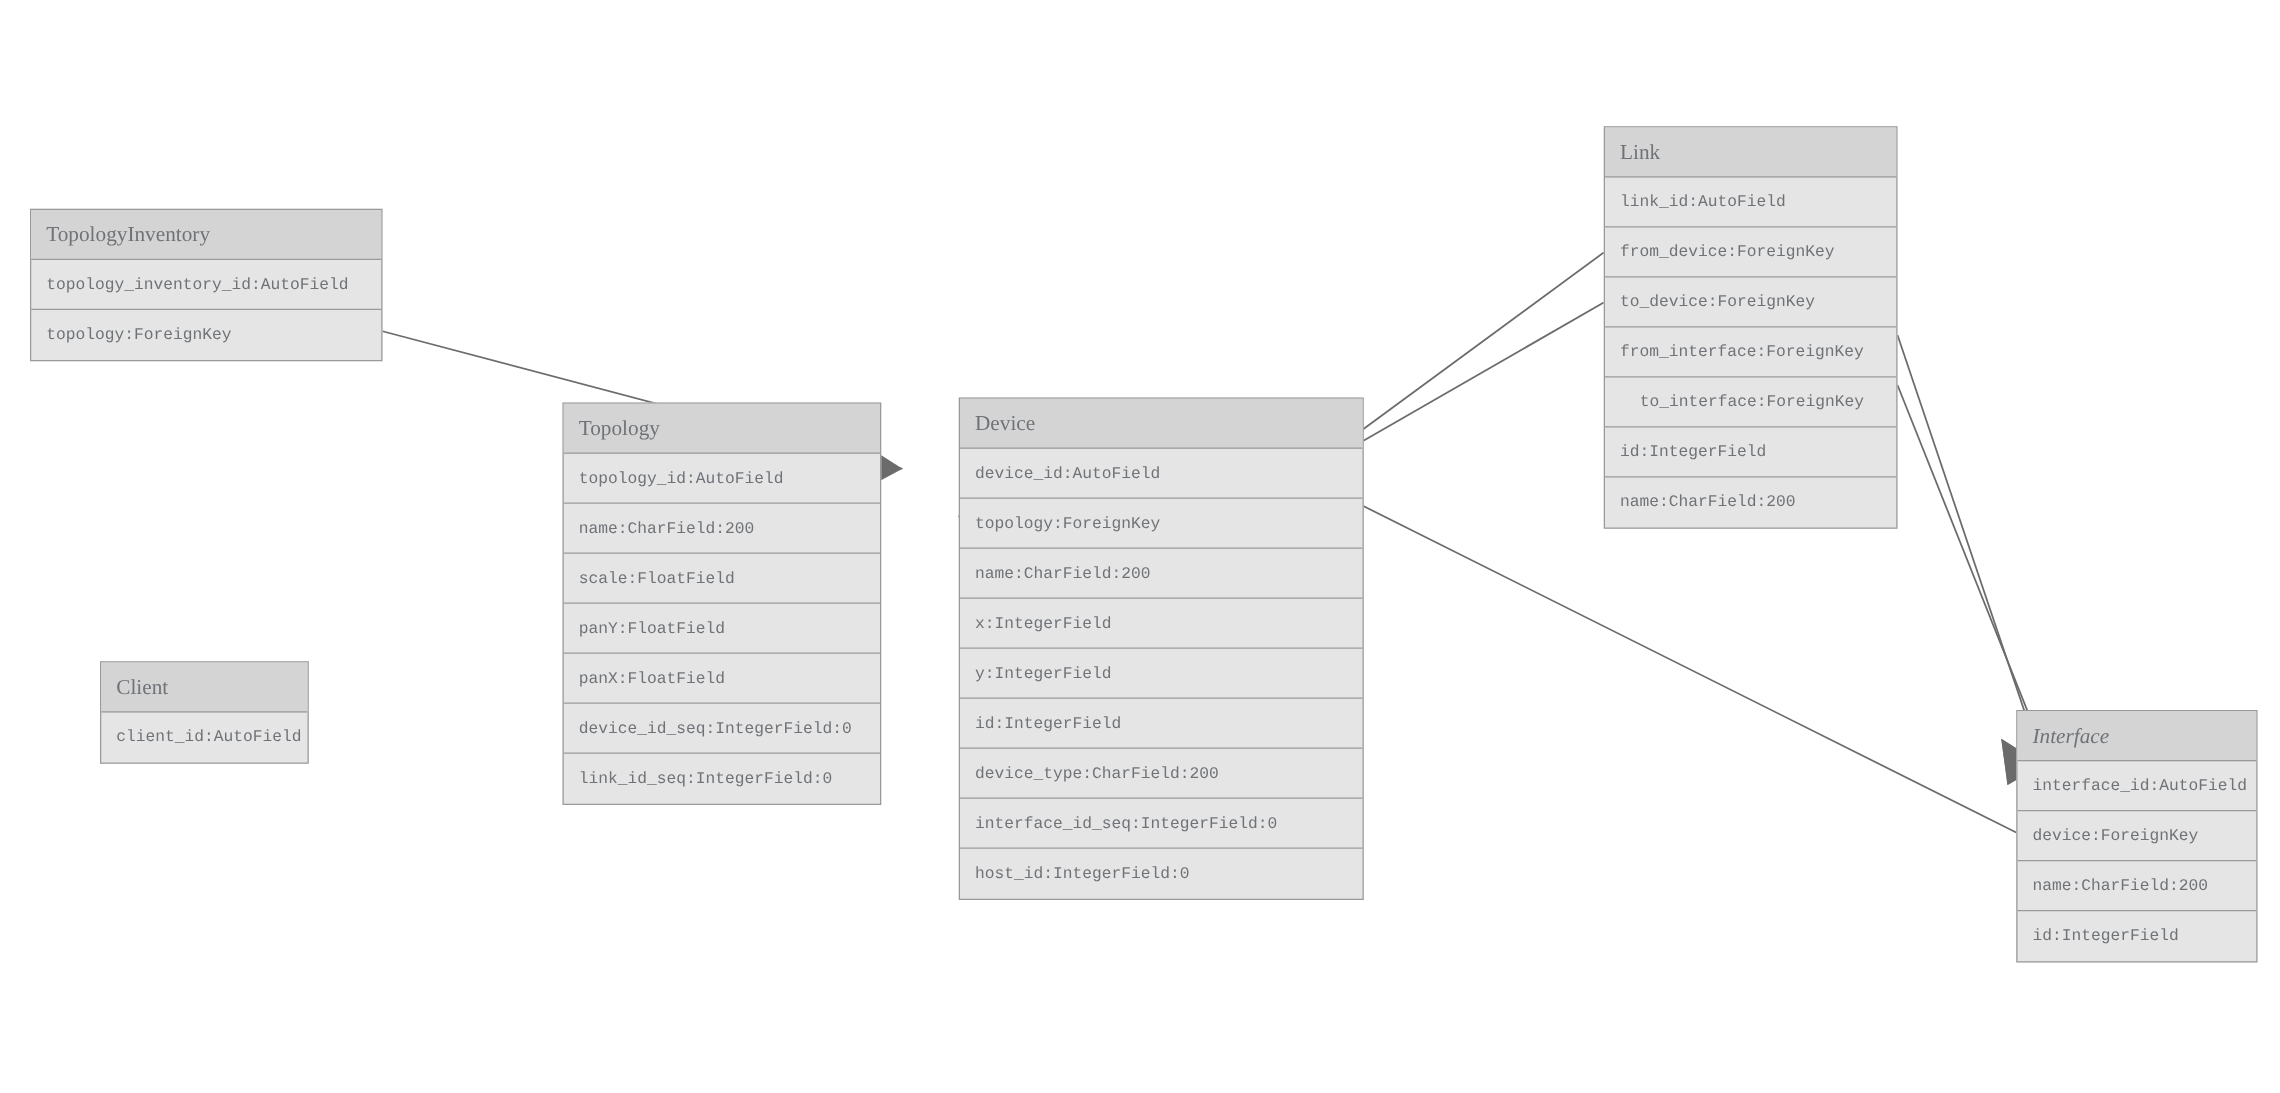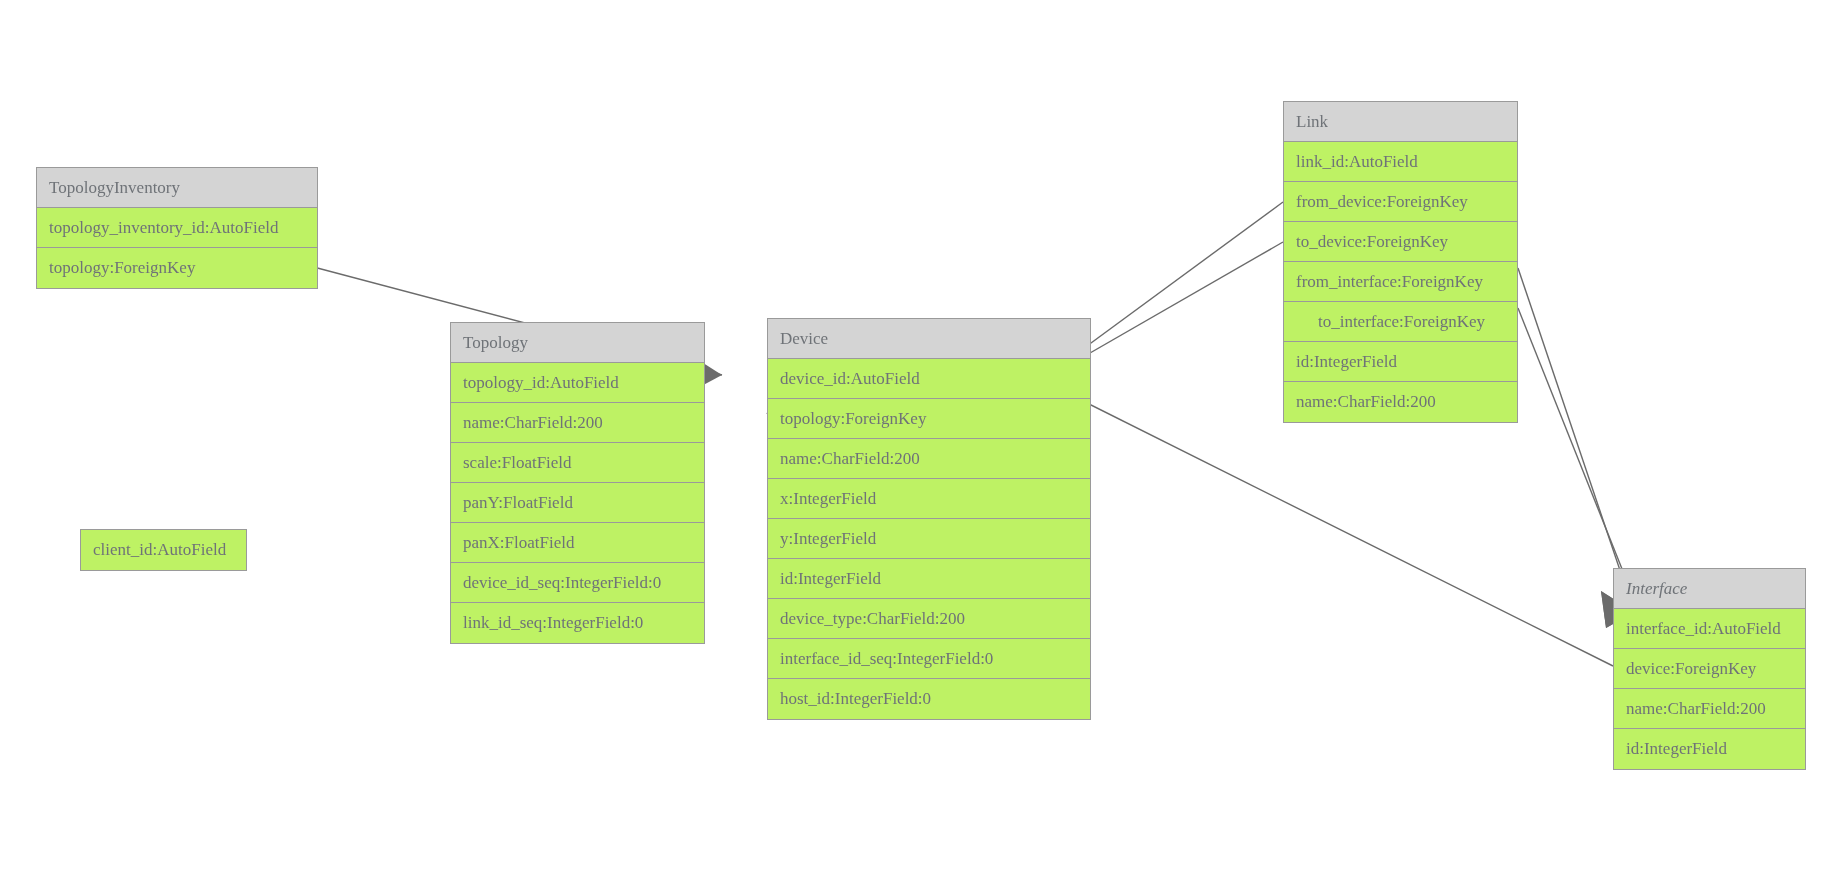--- a/index.html
+++ b/index.html
@@ -21,45 +21,46 @@
     left: 0;
     top: 0;
     width: 1824px;
     height: 874px;
     pointer-events: none;
   }
   .entity {
     position: absolute;
     box-sizing: border-box;
     border: 1px solid #9a9a9a;
-    background: #bef264;
+    background: #e5e5e5;
     z-index: 2;
   }
   .entity-header {
     box-sizing: border-box;
     background: #d4d4d4;
     border-bottom: 1px solid #9a9a9a;
     color: #6f7378;
     font-size: 17px;
     line-height: 40px;
     height: 40px;
     padding: 0 0 0 12px;
     white-space: nowrap;
     overflow: hidden;
   }
   .entity-field {
     box-sizing: border-box;
     height: 40px;
     line-height: 40px;
     padding: 0 10px 0 12px;
-    font-size: 17px;
+    font-size: 13px;
     color: #6f7378;
     border-bottom: 1px solid #9a9a9a;
     white-space: nowrap;
     overflow: hidden;
+    font-family: Liberation Mono, monospace;
   }
   .entity-field:last-child {
     border-bottom: none;
   }
 </style>
 </head>
 <body>
 
 <div id="canvas">
 
@@ -88,36 +89,37 @@
         <path d="M 1518,268 L 1628,594" stroke="#6b6b6b" stroke-width="1.4" fill="none"></path>
         <path d="M 1634,612 L 1601,591 L 1606,628 Z" fill="#6b6b6b" stroke="none"></path>
       </g>
       <g>
         <path d="M 1518,308 L 1632,594" stroke="#6b6b6b" stroke-width="1.4" fill="none"></path>
         <path d="M 1634,612 L 1601,591 L 1606,628 Z" fill="#6b6b6b" stroke="none"></path>
       </g>
     </svg>
 
   <div id="entity-layer">
-      <div class="entity" style="left: 36px; top: 167px; width: 282px; border-color: rgb(154, 154, 154);">
+      <div class="entity" style="left: 24px; top: 167px; width: 282px; border-color: rgb(154, 154, 154);">
         <div class="entity-header" style="background: rgb(212, 212, 212); color: rgb(111, 115, 120); border-bottom-color: rgb(154, 154, 154);">TopologyInventory</div>
         <div class="entity-field" style="color: rgb(111, 115, 120); border-bottom-color: rgb(154, 154, 154);">topology_inventory_id:AutoField</div>
         <div class="entity-field" style="color: rgb(111, 115, 120); border-bottom-color: rgb(154, 154, 154);">topology:ForeignKey</div>
       </div>
       <div class="entity" style="left: 450px; top: 322px; width: 255px; border-color: rgb(154, 154, 154);">
         <div class="entity-header" style="background: rgb(212, 212, 212); color: rgb(111, 115, 120); border-bottom-color: rgb(154, 154, 154);">Topology</div>
         <div class="entity-field" style="color: rgb(111, 115, 120); border-bottom-color: rgb(154, 154, 154);">topology_id:AutoField</div>
         <div class="entity-field" style="color: rgb(111, 115, 120); border-bottom-color: rgb(154, 154, 154);">name:CharField:200</div>
         <div class="entity-field" style="color: rgb(111, 115, 120); border-bottom-color: rgb(154, 154, 154);">scale:FloatField</div>
         <div class="entity-field" style="color: rgb(111, 115, 120); border-bottom-color: rgb(154, 154, 154);">panY:FloatField</div>
         <div class="entity-field" style="color: rgb(111, 115, 120); border-bottom-color: rgb(154, 154, 154);">panX:FloatField</div>
         <div class="entity-field" style="color: rgb(111, 115, 120); border-bottom-color: rgb(154, 154, 154);">device_id_seq:IntegerField:0</div>
         <div class="entity-field" style="color: rgb(111, 115, 120); border-bottom-color: rgb(154, 154, 154);">link_id_seq:IntegerField:0</div>
       </div>
       <div class="entity" style="left: 80px; top: 529px; width: 167px; border-color: rgb(154, 154, 154);">
+        <div class="entity-header" style="background: rgb(212, 212, 212); color: rgb(111, 115, 120); border-bottom-color: rgb(154, 154, 154);">Client</div>
         <div class="entity-field" style="color: rgb(111, 115, 120); border-bottom-color: rgb(154, 154, 154);">client_id:AutoField</div>
       </div>
       <div class="entity" style="left: 767px; top: 318px; width: 324px; border-color: rgb(154, 154, 154);">
         <div class="entity-header" style="background: rgb(212, 212, 212); color: rgb(111, 115, 120); border-bottom-color: rgb(154, 154, 154);">Device</div>
         <div class="entity-field" style="color: rgb(111, 115, 120); border-bottom-color: rgb(154, 154, 154);">device_id:AutoField</div>
         <div class="entity-field" style="color: rgb(111, 115, 120); border-bottom-color: rgb(154, 154, 154);">topology:ForeignKey</div>
         <div class="entity-field" style="color: rgb(111, 115, 120); border-bottom-color: rgb(154, 154, 154);">name:CharField:200</div>
         <div class="entity-field" style="color: rgb(111, 115, 120); border-bottom-color: rgb(154, 154, 154);">x:IntegerField</div>
         <div class="entity-field" style="color: rgb(111, 115, 120); border-bottom-color: rgb(154, 154, 154);">y:IntegerField</div>
         <div class="entity-field" style="color: rgb(111, 115, 120); border-bottom-color: rgb(154, 154, 154);">id:IntegerField</div>

